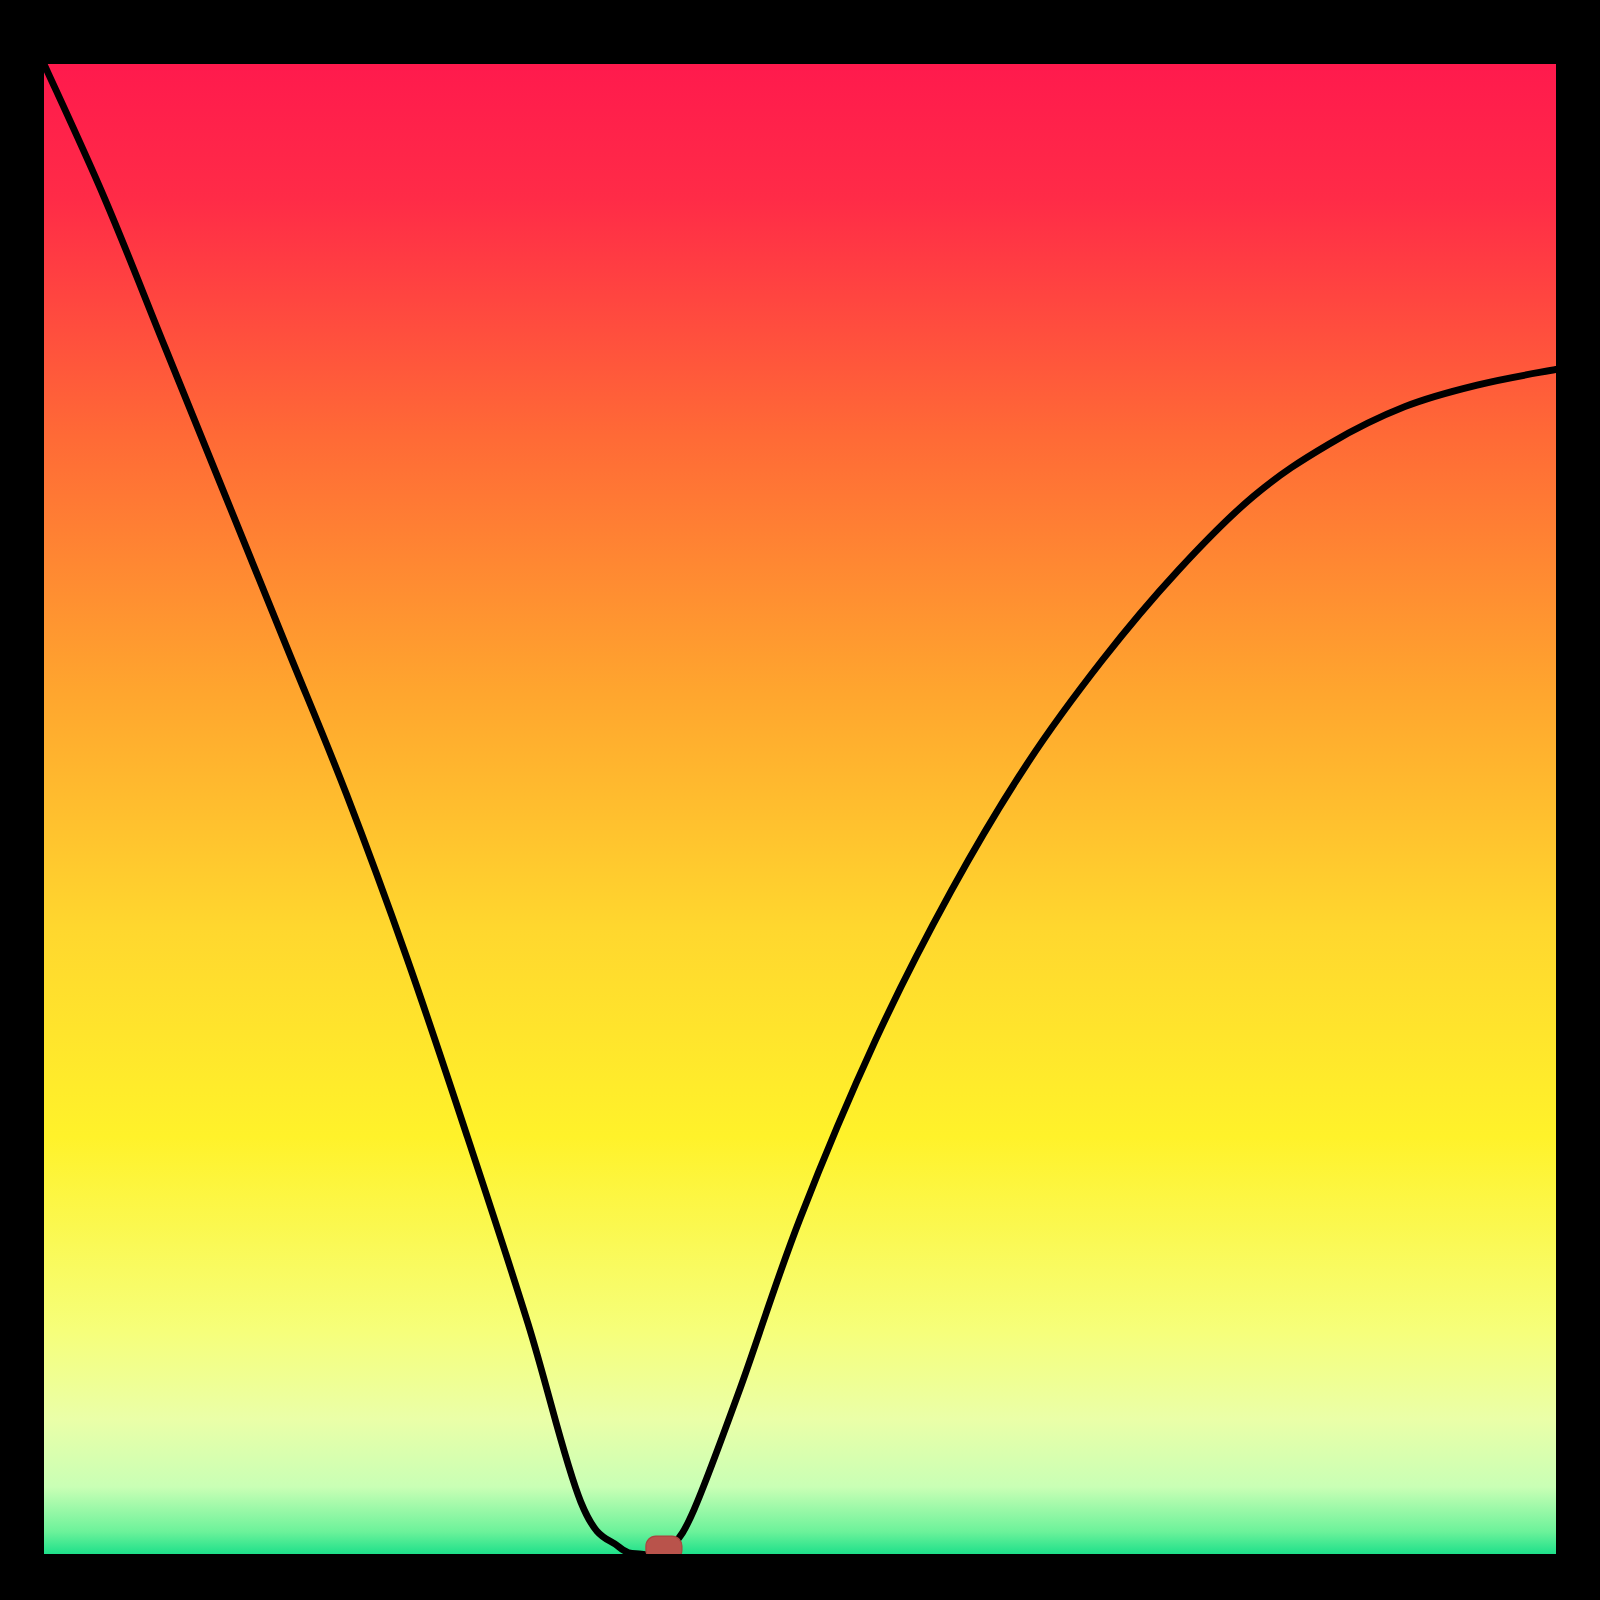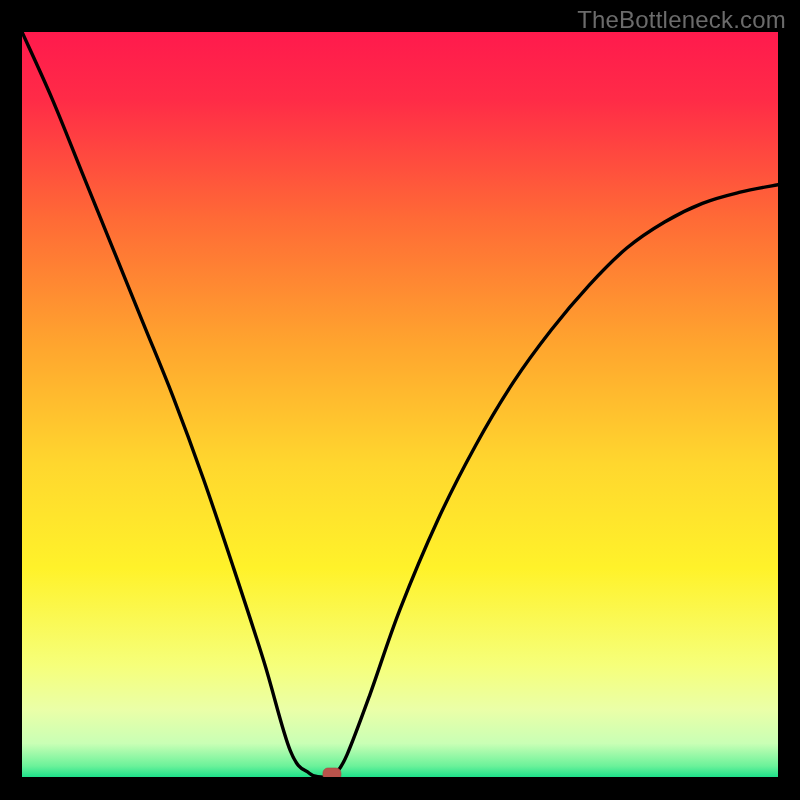--- a/index.html
+++ b/index.html
@@ -38,21 +38,20 @@
   svg.plot {
     display: block;
     width: 756px;
     height: 745px;
   }
 </style>
 </head>
 <body>
 
 <div class="outer">
-  <div class="watermark">TheBottleneck.com</div>
   <div class="plot-wrap">
     <svg class="plot" viewBox="0 0 756 745">
       <defs>
         <linearGradient id="bg-grad" x1="0" y1="0" x2="0" y2="1">
             <stop offset="0%" stop-color="#ff1a4d"></stop>
             <stop offset="9%" stop-color="#ff2b47"></stop>
             <stop offset="25%" stop-color="#ff6a36"></stop>
             <stop offset="42%" stop-color="#ffa52e"></stop>
             <stop offset="57.99999999999999%" stop-color="#ffd72e"></stop>
             <stop offset="72%" stop-color="#fff22a"></stop>

